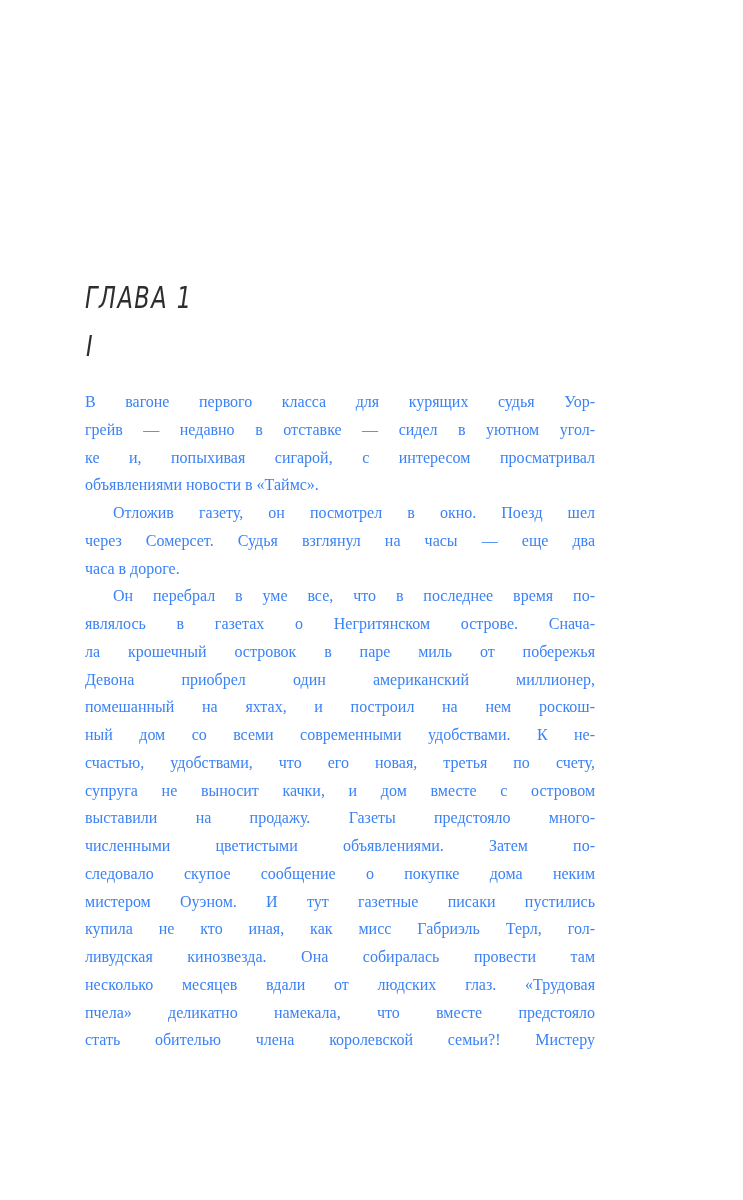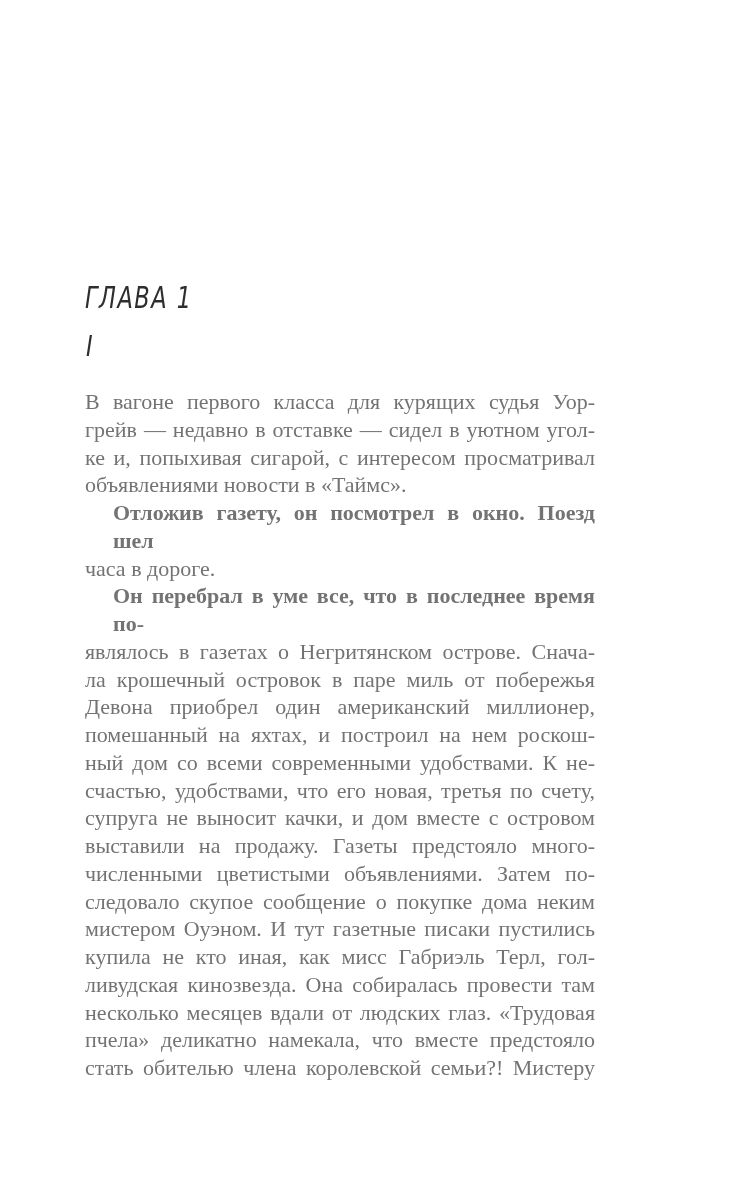--- a/index.html
+++ b/index.html
@@ -39,57 +39,57 @@
     color: #2e2e2e;
     transform: scaleX(0.8);
     transform-origin: left top;
   }
   .body-text {
     position: absolute;
     left: 85px;
     top: 388px;
     width: 510px;
     font-family: "Liberation Serif", serif;
-    font-size: 22px;
+    font-size: 16px;
     line-height: 27.75px;
-    color: #737373;
+    color: #3b82f6;
   }
   .paragraph {
     margin: 0;
     padding: 0;
   }
   .line {
     white-space: nowrap;
     text-align: left;
   }
   .line.j {
     white-space: normal;
     text-align: justify;
     text-align-last: justify;
   }
   .line.indent {
     padding-left: 28px;
-    font-weight: bold;
   }
 </style>
 </head>
 <body>
 
 <div class="page">
   <div class="chapter-heading">ГЛАВА 1</div>
   <div class="section-number">I</div>
   <div class="body-text">
       <div class="paragraph">
         <div class="line j">В вагоне первого класса для курящих судья Уор-</div>
         <div class="line j">грейв — недавно в отставке — сидел в уютном угол-</div>
         <div class="line j">ке и, попыхивая сигарой, с интересом просматривал</div>
         <div class="line">объявлениями новости в «Таймс».</div>
       </div>
       <div class="paragraph">
         <div class="line indent j">Отложив газету, он посмотрел в окно. Поезд шел</div>
+        <div class="line j">через Сомерсет. Судья взглянул на часы — еще два</div>
         <div class="line">часа в дороге.</div>
       </div>
       <div class="paragraph">
         <div class="line indent j">Он перебрал в уме все, что в последнее время по-</div>
         <div class="line j">являлось в газетах о Негритянском острове. Снача-</div>
         <div class="line j">ла крошечный островок в паре миль от побережья</div>
         <div class="line j">Девона приобрел один американский миллионер,</div>
         <div class="line j">помешанный на яхтах, и построил на нем роскош-</div>
         <div class="line j">ный дом со всеми современными удобствами. К не-</div>
         <div class="line j">счастью, удобствами, что его новая, третья по счету,</div>

